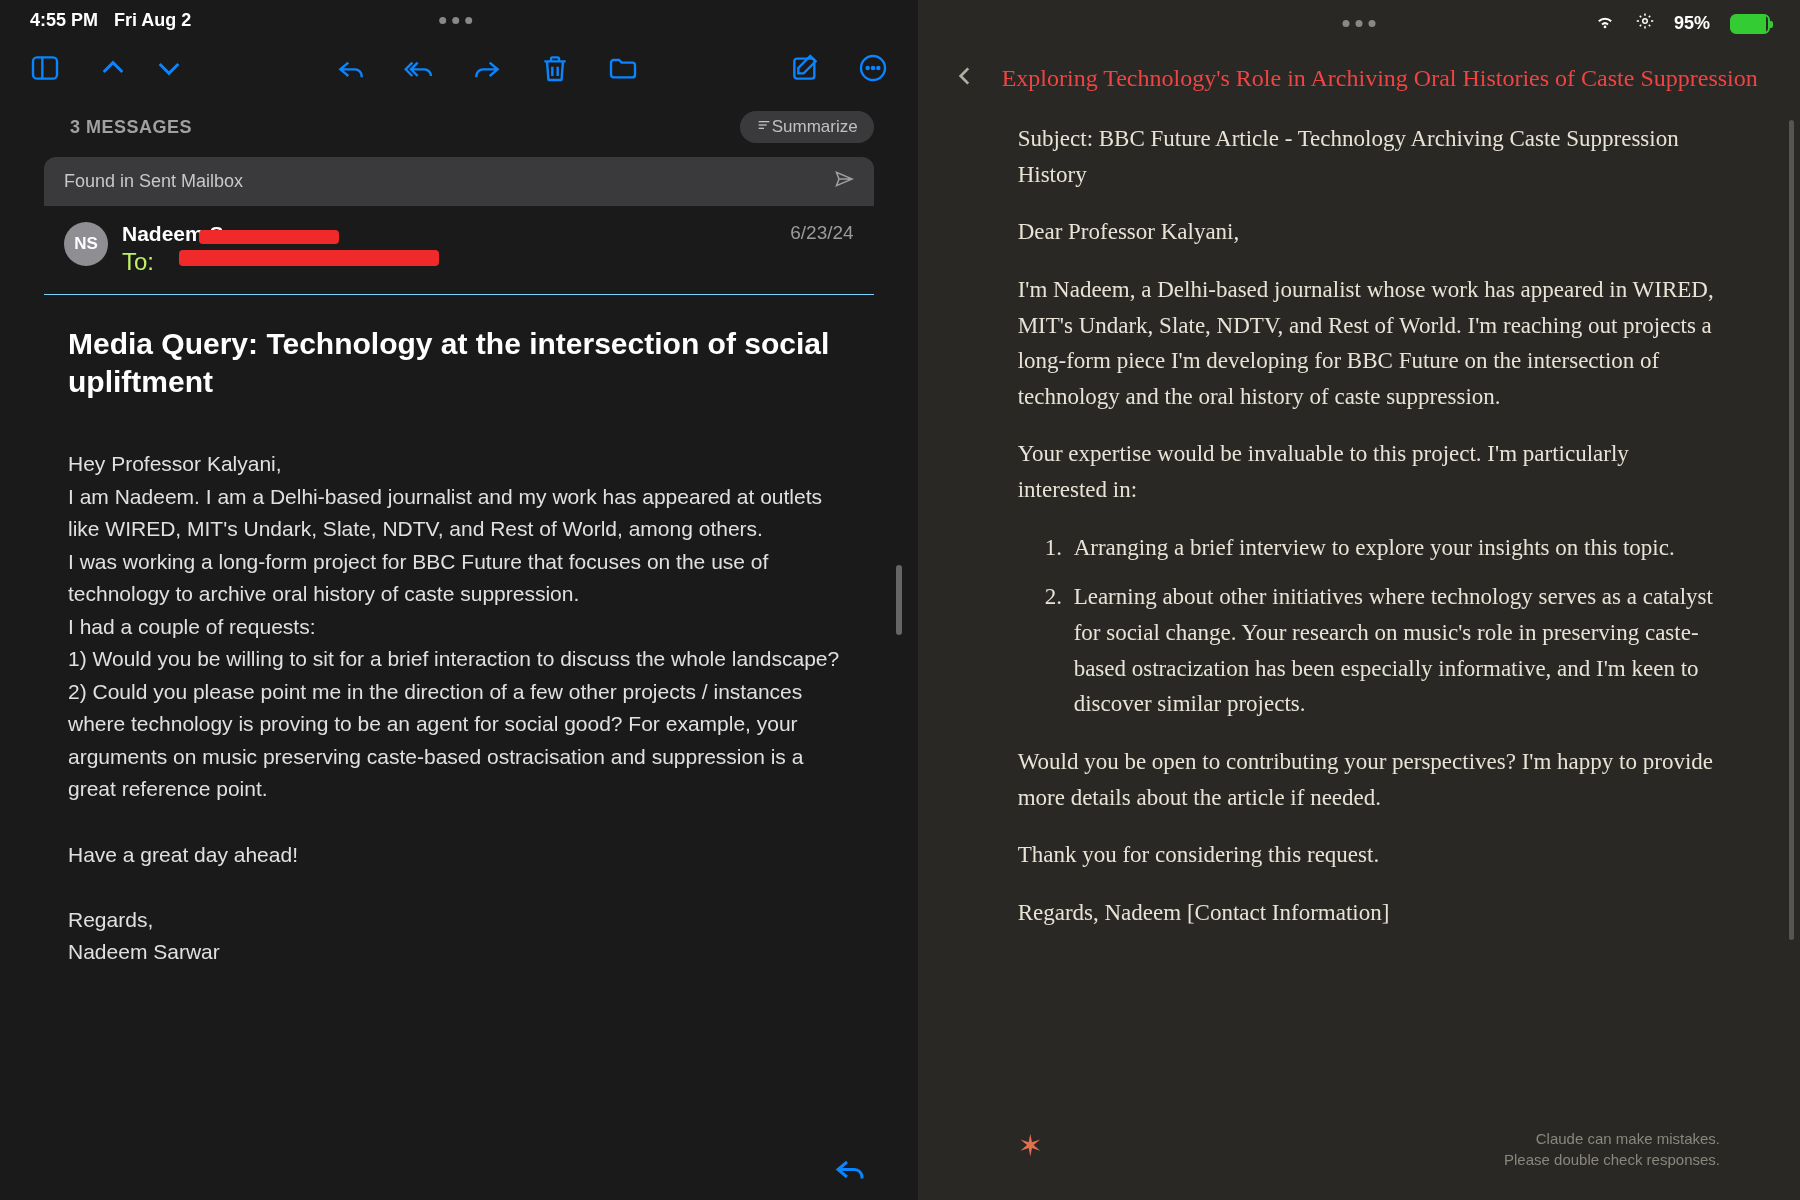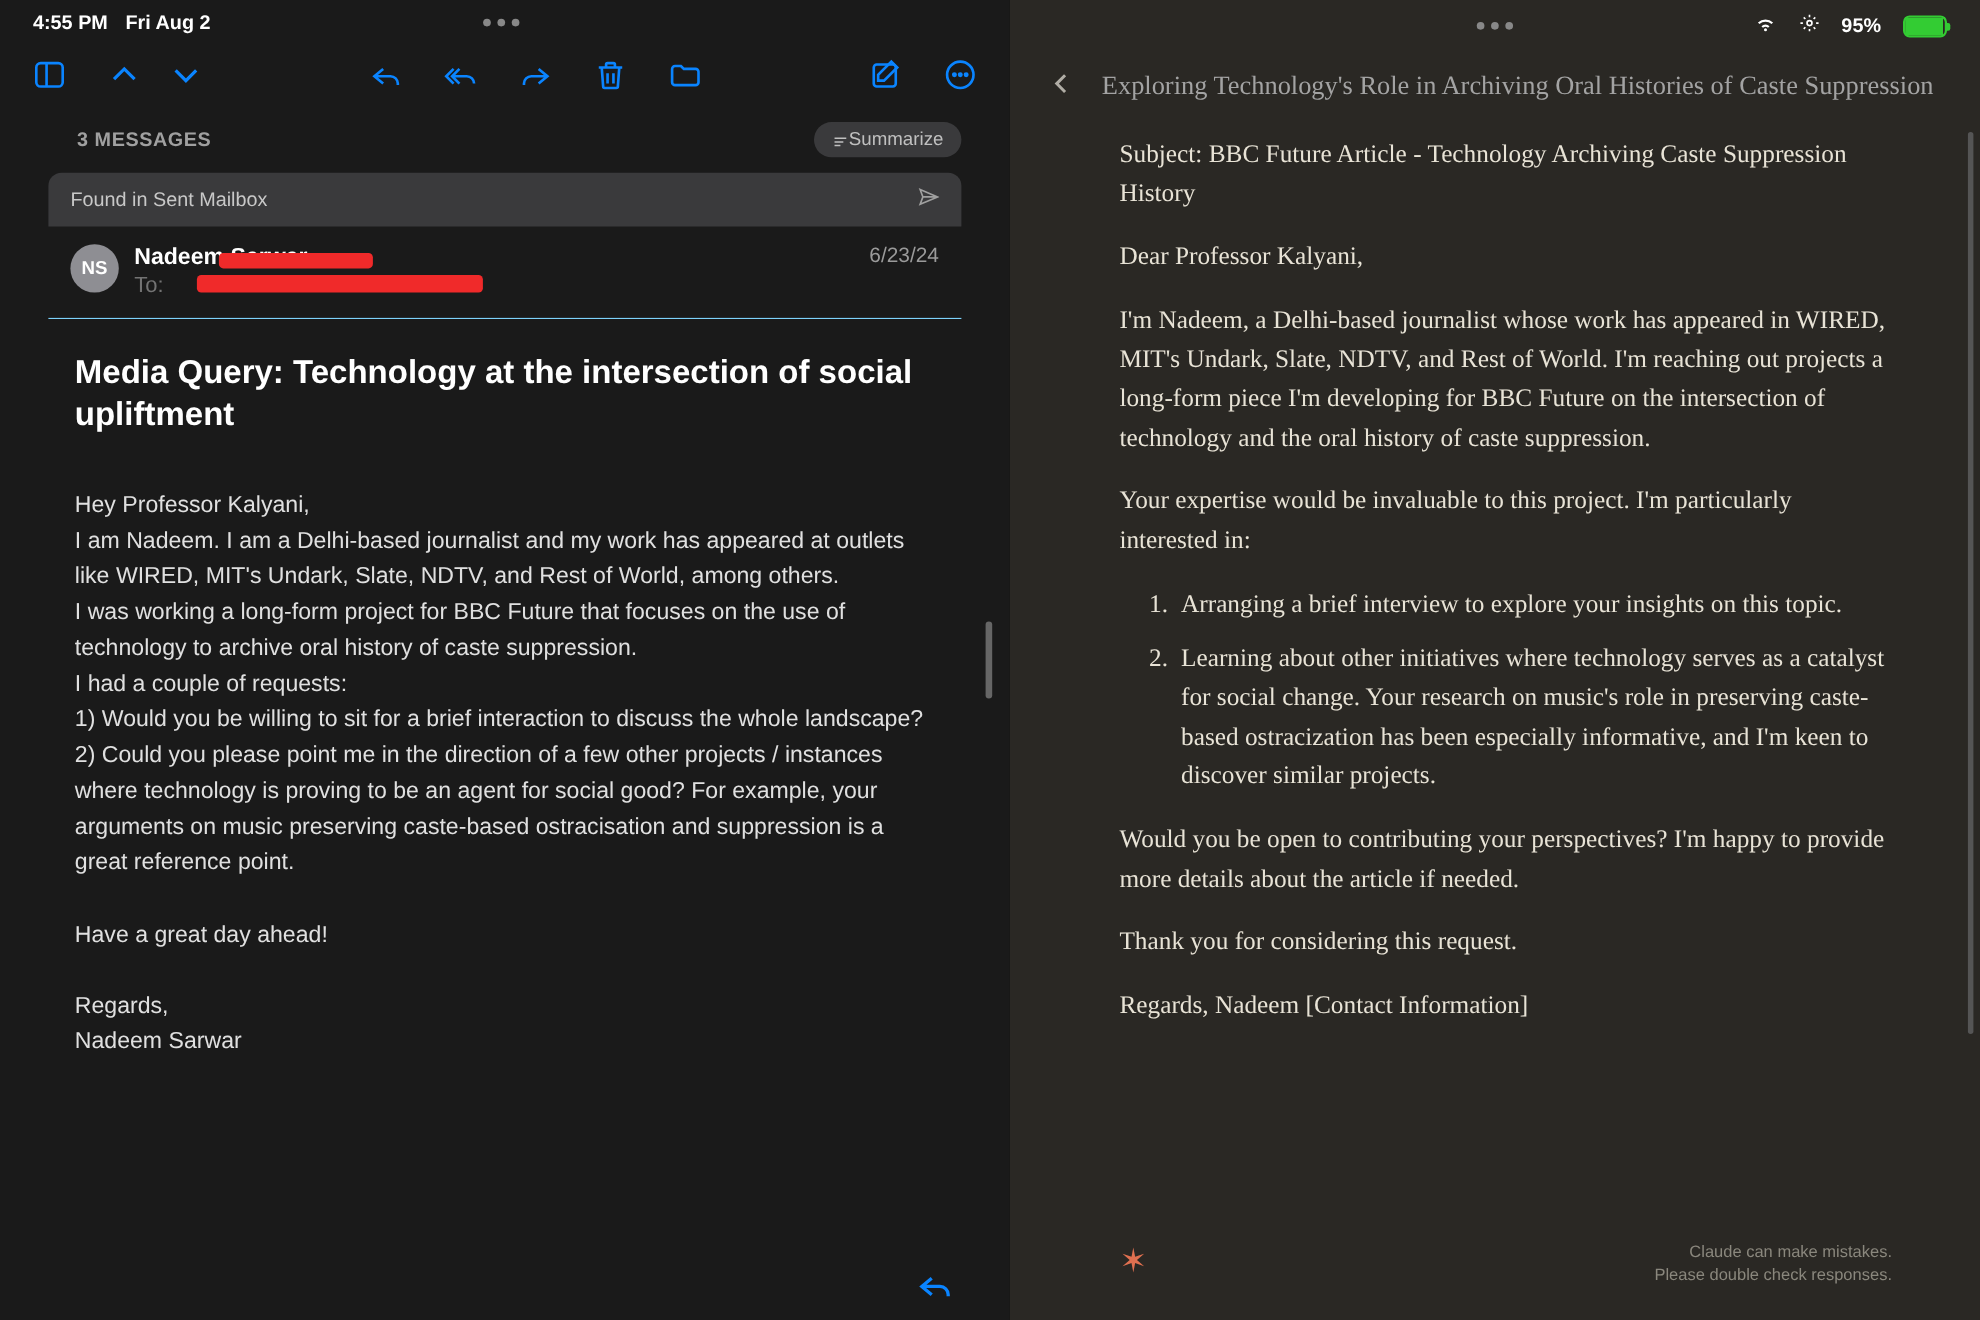--- a/index.html
+++ b/index.html
@@ -118,21 +118,21 @@
     padding: 12px 44px 14px 70px;
     font-size: 18px;
   }
   .msg-count { color: #a0a0a0; font-weight: 600; letter-spacing: 0.5px; }
   .summarize-btn {
     margin-left: auto;
     background: #3a3a3c;
     border-radius: 16px;
     padding: 6px 16px;
     display: flex;
-    align-items: flex-end;
+    align-items: flex-start;
     gap: 0;
     color: #c0c0c0;
     font-size: 17px;
     cursor: pointer;
   }
   
   .found-banner {
     margin: 0 44px;
     background: #3a3a3c;
     border-radius: 12px 12px 0 0;
@@ -160,21 +160,21 @@
     border-radius: 50%;
     display: flex;
     align-items: center;
     justify-content: center;
     color: #fff;
     font-weight: 600;
     font-size: 17px;
   }
   .sender-info { flex: 1; }
   .sender-name { color: #fff; font-size: 21px; font-weight: 600; }
-  .sender-to { color: #737373; font-size: 20px; margin-top: 2px; }
+  .sender-to { color: #bef264; font-size: 24px; margin-top: 2px; }
   .sender-date { color: #9a9a9a; font-size: 19px; }
   .redact {
     position: absolute;
     top: 22px;
     left: 155px;
     width: 240px;
     height: 42px;
     pointer-events: none;
   }
   .redact::before, .redact::after {
@@ -214,21 +214,21 @@
   }
   
   .right-header {
     display: flex;
     align-items: center;
     padding: 20px 34px 16px;
     gap: 24px;
   }
   .back-chev { color: #b0ada5; cursor: pointer; }
   .right-title {
-    color: #a3a3a3;
+    color: #ef4444;
     font-family: Georgia, "Times New Roman", serif;
     font-size: 24px;
     font-weight: 500;
   }
   
   .right-content {
     padding: 12px 80px 10px 100px;
     flex: 1;
     overflow-y: auto;
     color: #e8e3d6;

